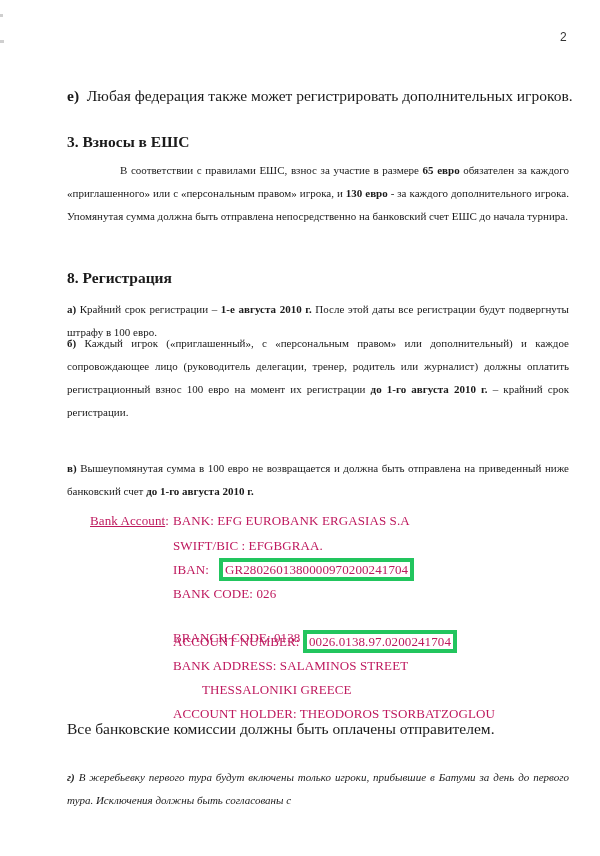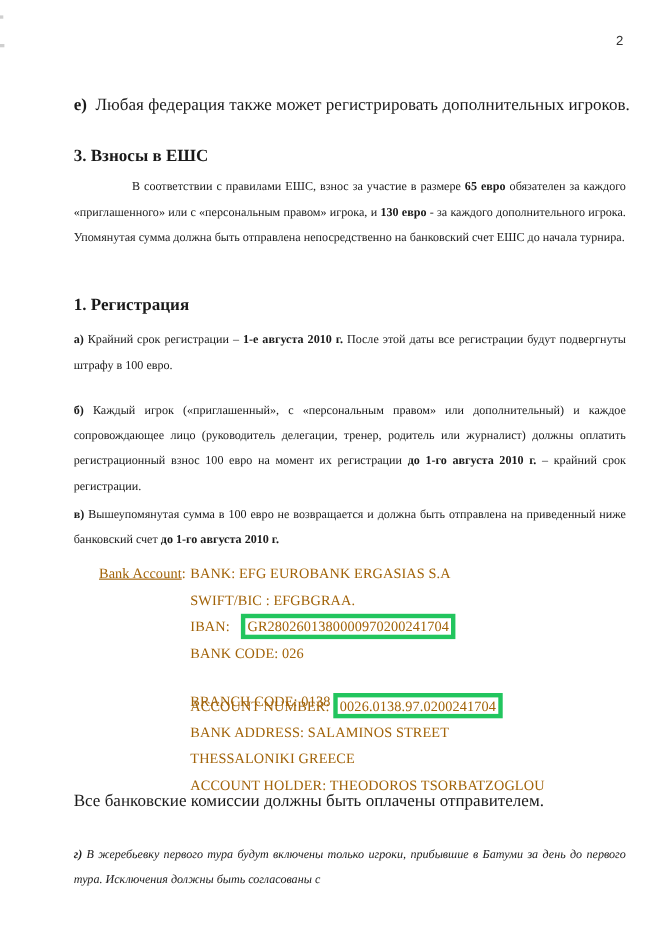--- a/index.html
+++ b/index.html
@@ -5,21 +5,21 @@
   html, body { margin: 0; padding: 0; background: #ffffff; }
   body { width: 600px; height: 856px; position: relative; overflow: hidden;
          font-family: "Liberation Serif", "DejaVu Serif", serif; color: #1a1a1a; }
   .abs { position: absolute; }
   .page-num { left: 560px; top: 30px; font-family: "Liberation Sans", sans-serif; font-size: 12px; color: #333; }
   .para { font-size: 11px; line-height: 23px; text-align: justify; width: 502px; left: 67px; }
   .para.last-left { text-align-last: left; }
   .line { font-size: 15.5px; line-height: 23px; white-space: nowrap; }
   .heading { font-weight: bold; font-size: 15.5px; left: 67px; }
   b { font-weight: bold; }
-  .bank { font-family: "Liberation Serif", serif; font-size: 13px; color: #a16207; letter-spacing: 0.1px; }
+  .bank { font-family: "Liberation Serif", serif; font-size: 13px; color: #be185d; letter-spacing: 0.1px; }
   .bank-label { left: 90px; top: 513px; text-decoration: underline; }
   .bank-line { left: 173px; }
   .boxed { border: 4px solid #22c55e; padding: 0 2px; }
   .mark { background: #cfcfcf; }
 </style>
 </head>
 <body>
 
 <div>
 
@@ -31,27 +31,27 @@
   <div class="abs line" style="left:67px;top:84px;">
     <b>е)</b>&nbsp; <span>Любая федерация также может регистрировать дополнительных игроков.</span>
   </div>
 
   <div class="abs heading" style="top:133px;text-align:center;">3.  Взносы в ЕШС</div>
 
   <div class="abs para last-left" style="top:159px;text-indent:53px;">
     <span>В соответствии с правилами ЕШС, взнос за участие в размере </span><b>65 евро</b><span> обязателен за каждого «приглашенного» или с «персональным правом» игрока, и </span><b>130 евро</b><span> - за каждого дополнительного игрока. Упомянутая сумма должна быть отправлена непосредственно на банковский счет ЕШС до начала турнира.</span>
   </div>
 
-  <div class="abs heading" style="top:269px;">1.   Регистрация</div>
+  <div class="abs heading" style="top:269px;">8.   Регистрация</div>
 
   <div class="abs para last-left" style="top:298px;">
     <b>а)</b><span>  Крайний срок регистрации – </span><b>1-е августа 2010 г.</b><span>  После этой даты все регистрации будут подвергнуты штрафу в 100 евро.</span>
   </div>
 
-  <div class="abs para last-left" style="top:362px;font-family:Liberation Serif, serif;">
+  <div class="abs para last-left" style="top:332px;font-family:Liberation Serif, serif;">
     <b>б)</b><span>  Каждый игрок («приглашенный», с «персональным правом» или дополнительный) и  каждое сопровождающее лицо (руководитель делегации, тренер, родитель или журналист) должны оплатить регистрационный взнос 100 евро на момент их регистрации </span><b>до 1-го августа 2010 г.</b><span> – крайний срок регистрации.</span>
   </div>
 
   <div class="abs para last-left" style="top:457px;">
     <b>в)</b><span>  Вышеупомянутая сумма в 100 евро не возвращается и должна быть отправлена на приведенный ниже банковский счет  </span><b>до 1-го августа 2010 г.</b>
   </div>
 
   <div class="abs bank bank-label"><span>Bank Account</span><span style="text-decoration:none;display:inline-block;">:</span></div>
 
   <div class="abs bank bank-line" style="top:513px;">BANK: EFG EUROBANK ERGASIAS S.A</div>
@@ -60,21 +60,21 @@
     <span>IBAN:</span>&nbsp;&nbsp;
     <span class="boxed">GR2802601380000970200241704</span>
   </div>
   <div class="abs bank bank-line" style="top:586px;">BANK CODE: 026</div>
   <div class="abs bank bank-line" style="top:610px;margin-top:20px;">BRANCH CODE: 0138</div>
   <div class="abs bank bank-line" style="top:634px;">
     <span>ACCOUNT NUMBER:</span>
     <span class="boxed">0026.0138.97.0200241704</span>
   </div>
   <div class="abs bank bank-line" style="top:658px;">BANK ADDRESS: SALAMINOS STREET</div>
-  <div class="abs bank bank-line" style="top:682px;">THESSALONIKI GREECE</div>
+  <div class="abs bank bank-line" style="top:682px;margin-left:29px;">THESSALONIKI GREECE</div>
   <div class="abs bank bank-line" style="top:706px;">ACCOUNT HOLDER: THEODOROS TSORBATZOGLOU</div>
 
   <div class="abs line" style="left:67px;top:717px;">Все банковские комиссии должны быть оплачены отправителем.</div>
 
   <div class="abs para" style="top:766px;font-style:italic;">
     <b>г)</b><span>   В жеребьевку первого тура будут включены только  игроки, прибывшие в Батуми за день до первого тура. Исключения должны быть согласованы с</span>
   </div>
 
 </div>
 

